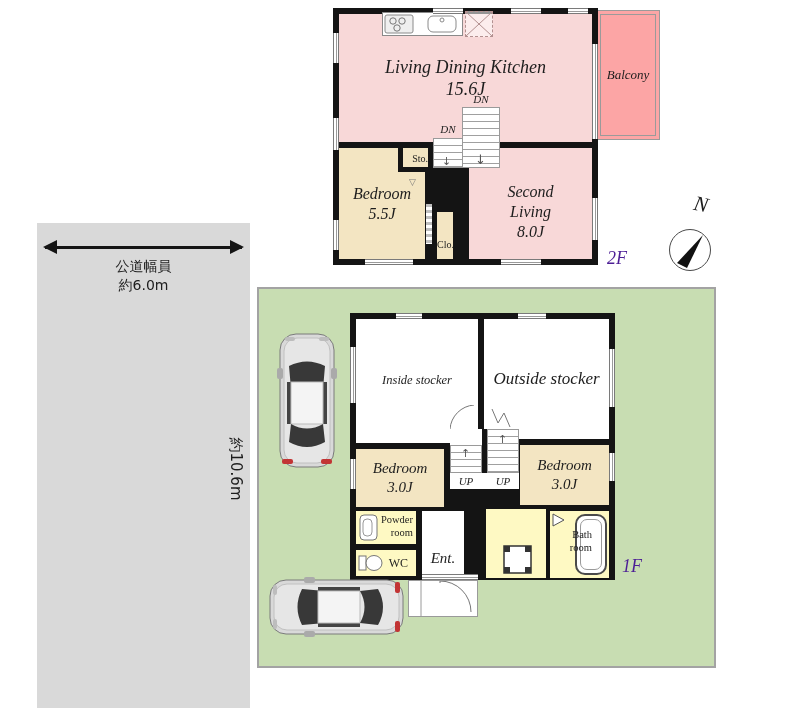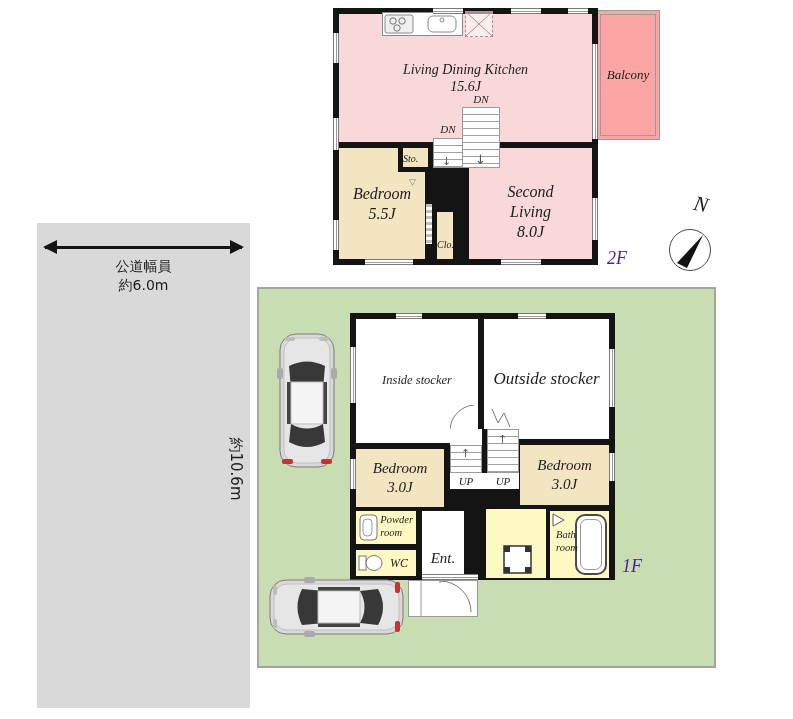--- a/index.html
+++ b/index.html
@@ -46,21 +46,21 @@
                 font-style:italic;font-size:13px;color:#1d1d1d;z-index:1;}
   
   .compass{position:absolute;left:662px;top:194px;width:66px;height:84px;}
   .compass .north{position:absolute;left:32px;top:-2px;font-style:italic;font-size:21px;color:#1d1d1d;transform:rotate(12deg);}
   
   .tub{position:absolute;background:#fff;border:2px solid #4a4a4a;border-radius:10px;box-sizing:border-box;}
   .tub::before{content:"";position:absolute;inset:3px;border:1px solid #9a9a9a;border-radius:7px;}
   .fridge{position:absolute;border:1px dashed #b39090;background:rgba(255,255,255,.55);box-sizing:border-box;}
   .slide-door{position:absolute;width:6px;background:repeating-linear-gradient(to bottom,#bfbfbf 0 3px,#fff 3px 6px);}
   .porch{position:absolute;left:408px;top:580px;width:70px;height:37px;background:#fff;border:1px solid #9a9a9a;box-sizing:border-box;}
-  .small-label{font-style:italic;color:#1d1d1d;text-align:left;line-height:1.2;}
+  .small-label{color:#1d1d1d;text-align:right;line-height:1.2;}
   .door-tri{position:absolute;color:#777;font-size:9px;line-height:1;font-family:"DejaVu Sans",sans-serif;}
 </style>
 </head>
 <body>
 
 <div class="canvas">
 
   <div class="road">
     <div class="road-arrow">
       <i class="ah l"></i>
@@ -75,21 +75,21 @@
 
   <div class="lot"></div>
 
   <div class="balcony">
     <span>Balcony</span>
   </div>
 
   <div class="plan plan2f">
 
     <div class="room pink cc" style="left:6px;top:6px;width:253px;height:128px;">
-      <div class="rlabel" style="font-size:14px;">
+      <div class="rlabel" style="font-size:18px;">
         <div>Living Dining Kitchen</div>
         <div>15.6J</div>
       </div>
     </div>
     <div class="room beige cc" style="left:6px;top:140px;width:86px;height:111px;">
       <div class="rlabel" style="font-size:16px;">
         <div>Bedroom</div>
         <div>5.5J</div>
       </div>
     </div>
@@ -217,21 +217,21 @@
         <rect x="1" y="22" width="6" height="6" fill="#333"></rect>
           <rect x="22" y="22" width="6" height="6" fill="#333"></rect>
       </svg>
     </div>
 
     <div class="room blue" style="left:200px;top:198px;width:59px;height:67px;">
       <div class="tub" style="left:25px;top:3px;width:32px;height:61px;"></div>
       <svg style="position:absolute;left:2px;top:2px;" width="14" height="14" viewBox="0 0 14 14">
         <path d="M1 1 L12 7 L1 13 Z" fill="#fff" stroke="#555"></path>
       </svg>
-      <div class="small-label" style="position:absolute;left:6px;top:18px;width:30px;font-size:10.5px;">
+      <div class="small-label" style="position:absolute;left:12px;top:18px;width:30px;font-size:10.5px;">
         <div>Bath</div>
         <div>room</div>
       </div>
     </div>
 
     <svg style="position:absolute;left:100px;top:92px;" width="34" height="26" viewBox="0 0 34 26">
       <path d="M24 0 A26 26 0 0 0 0 24" fill="none" stroke="#777"></path>
     </svg>
     <svg style="position:absolute;left:140px;top:96px;" width="26" height="22" viewBox="0 0 26 22">
       <path d="M2 0 L8 14 L14 4 L20 18" fill="none" stroke="#777"></path>

